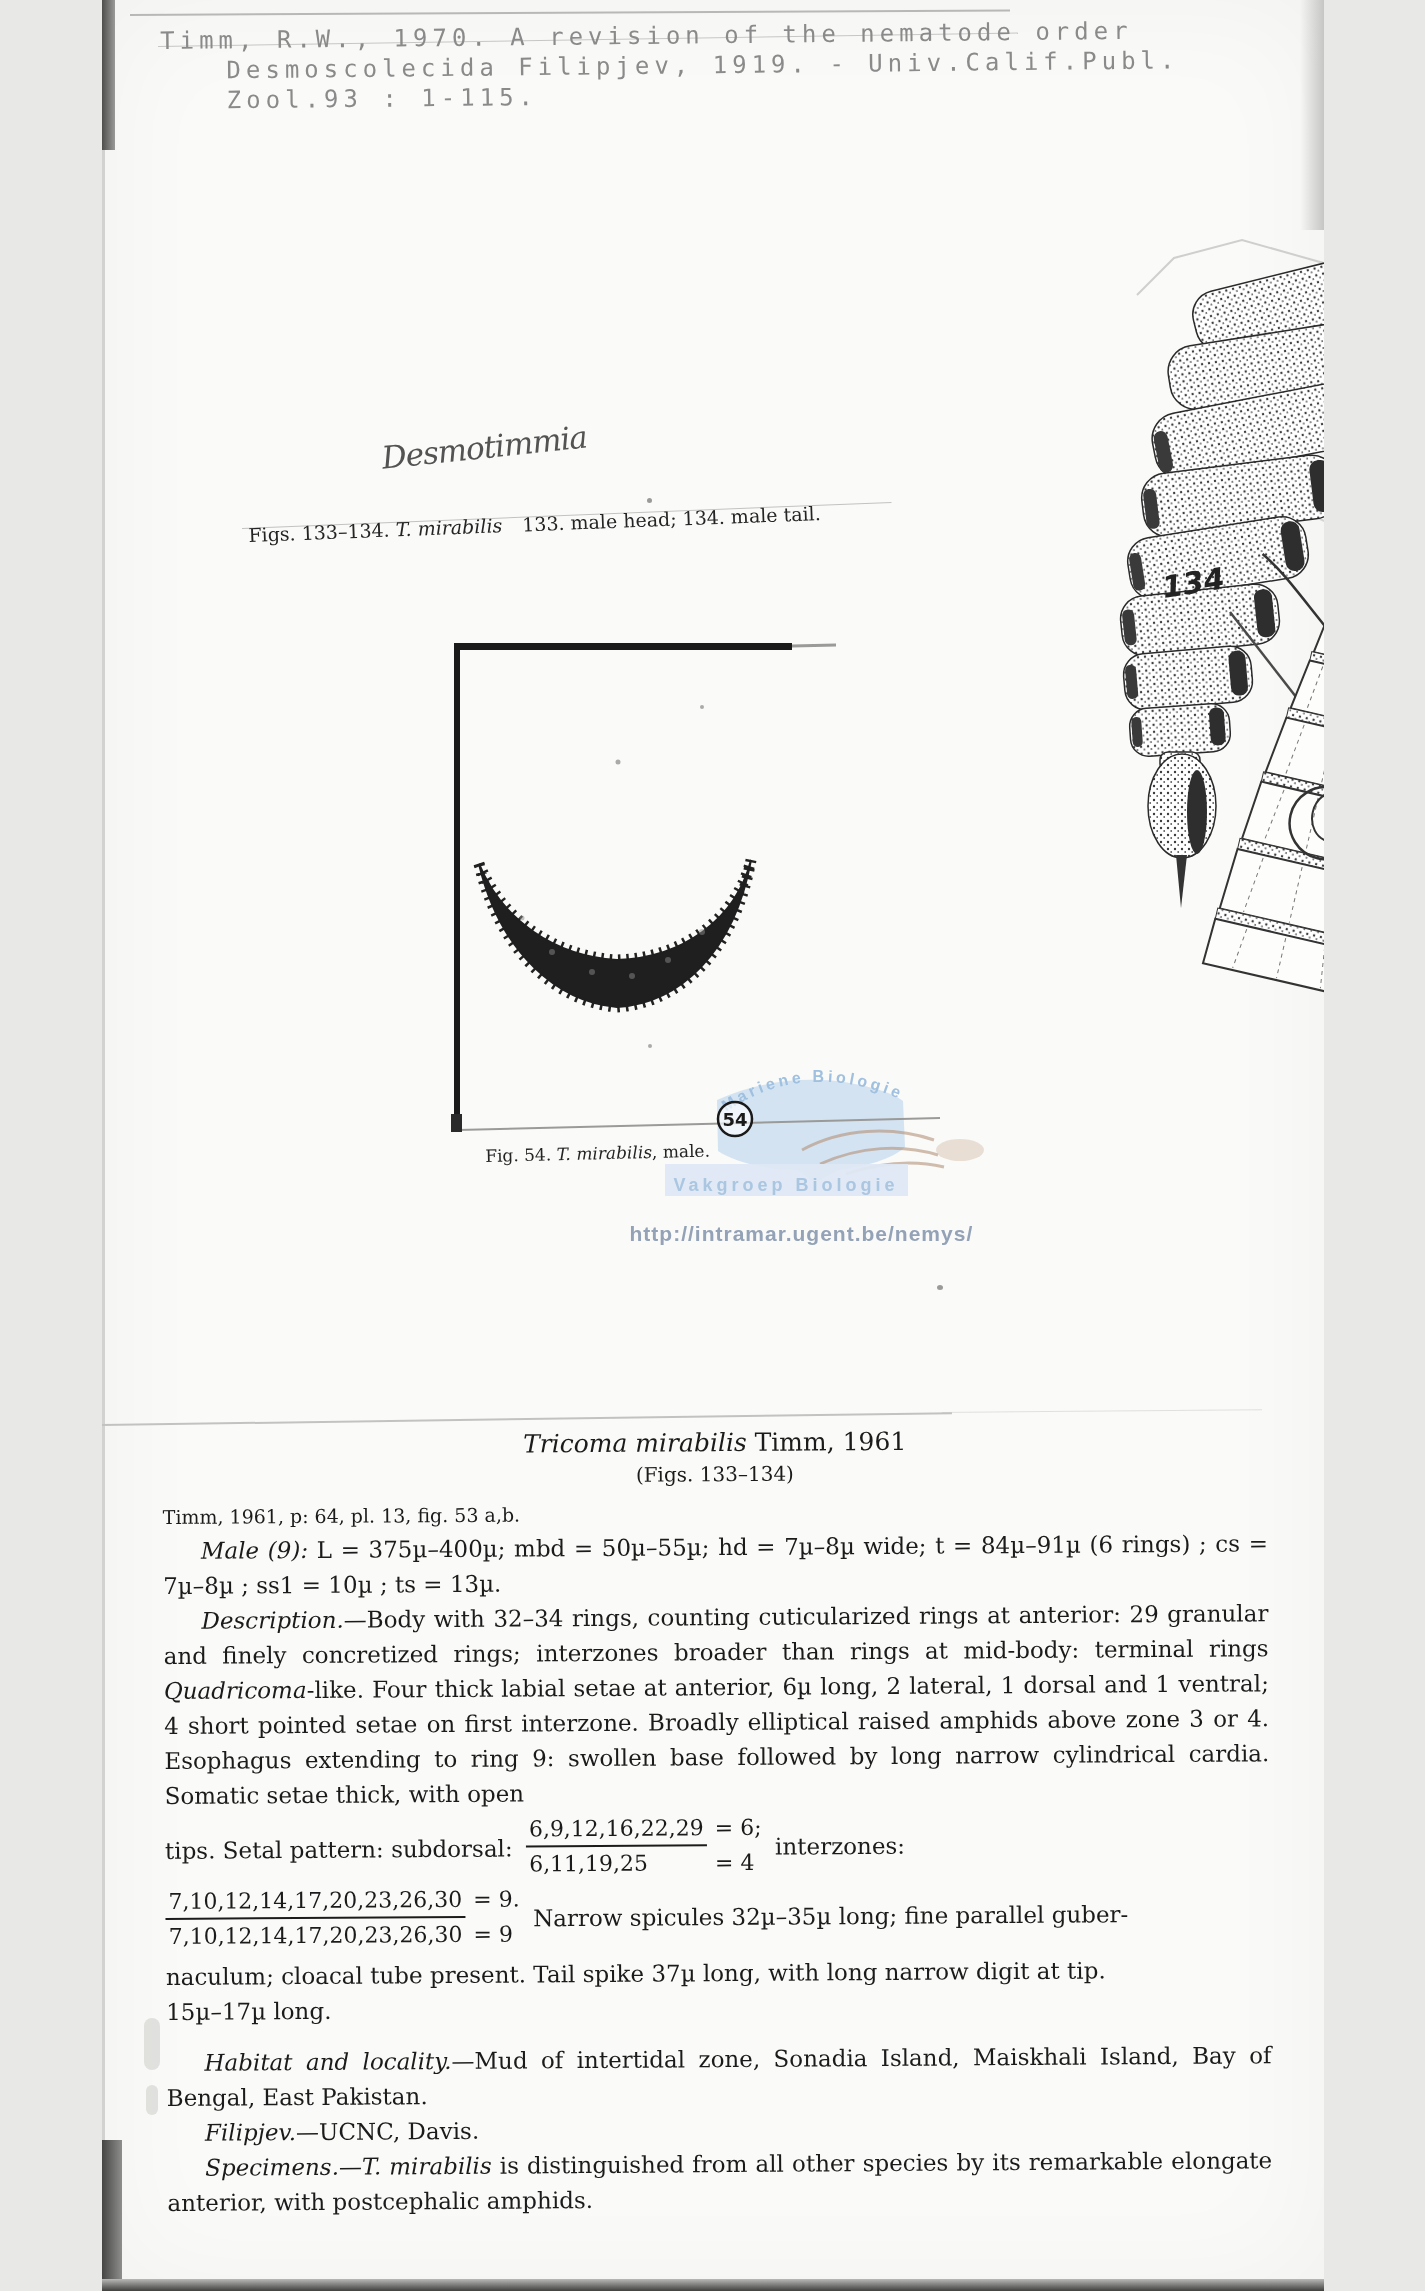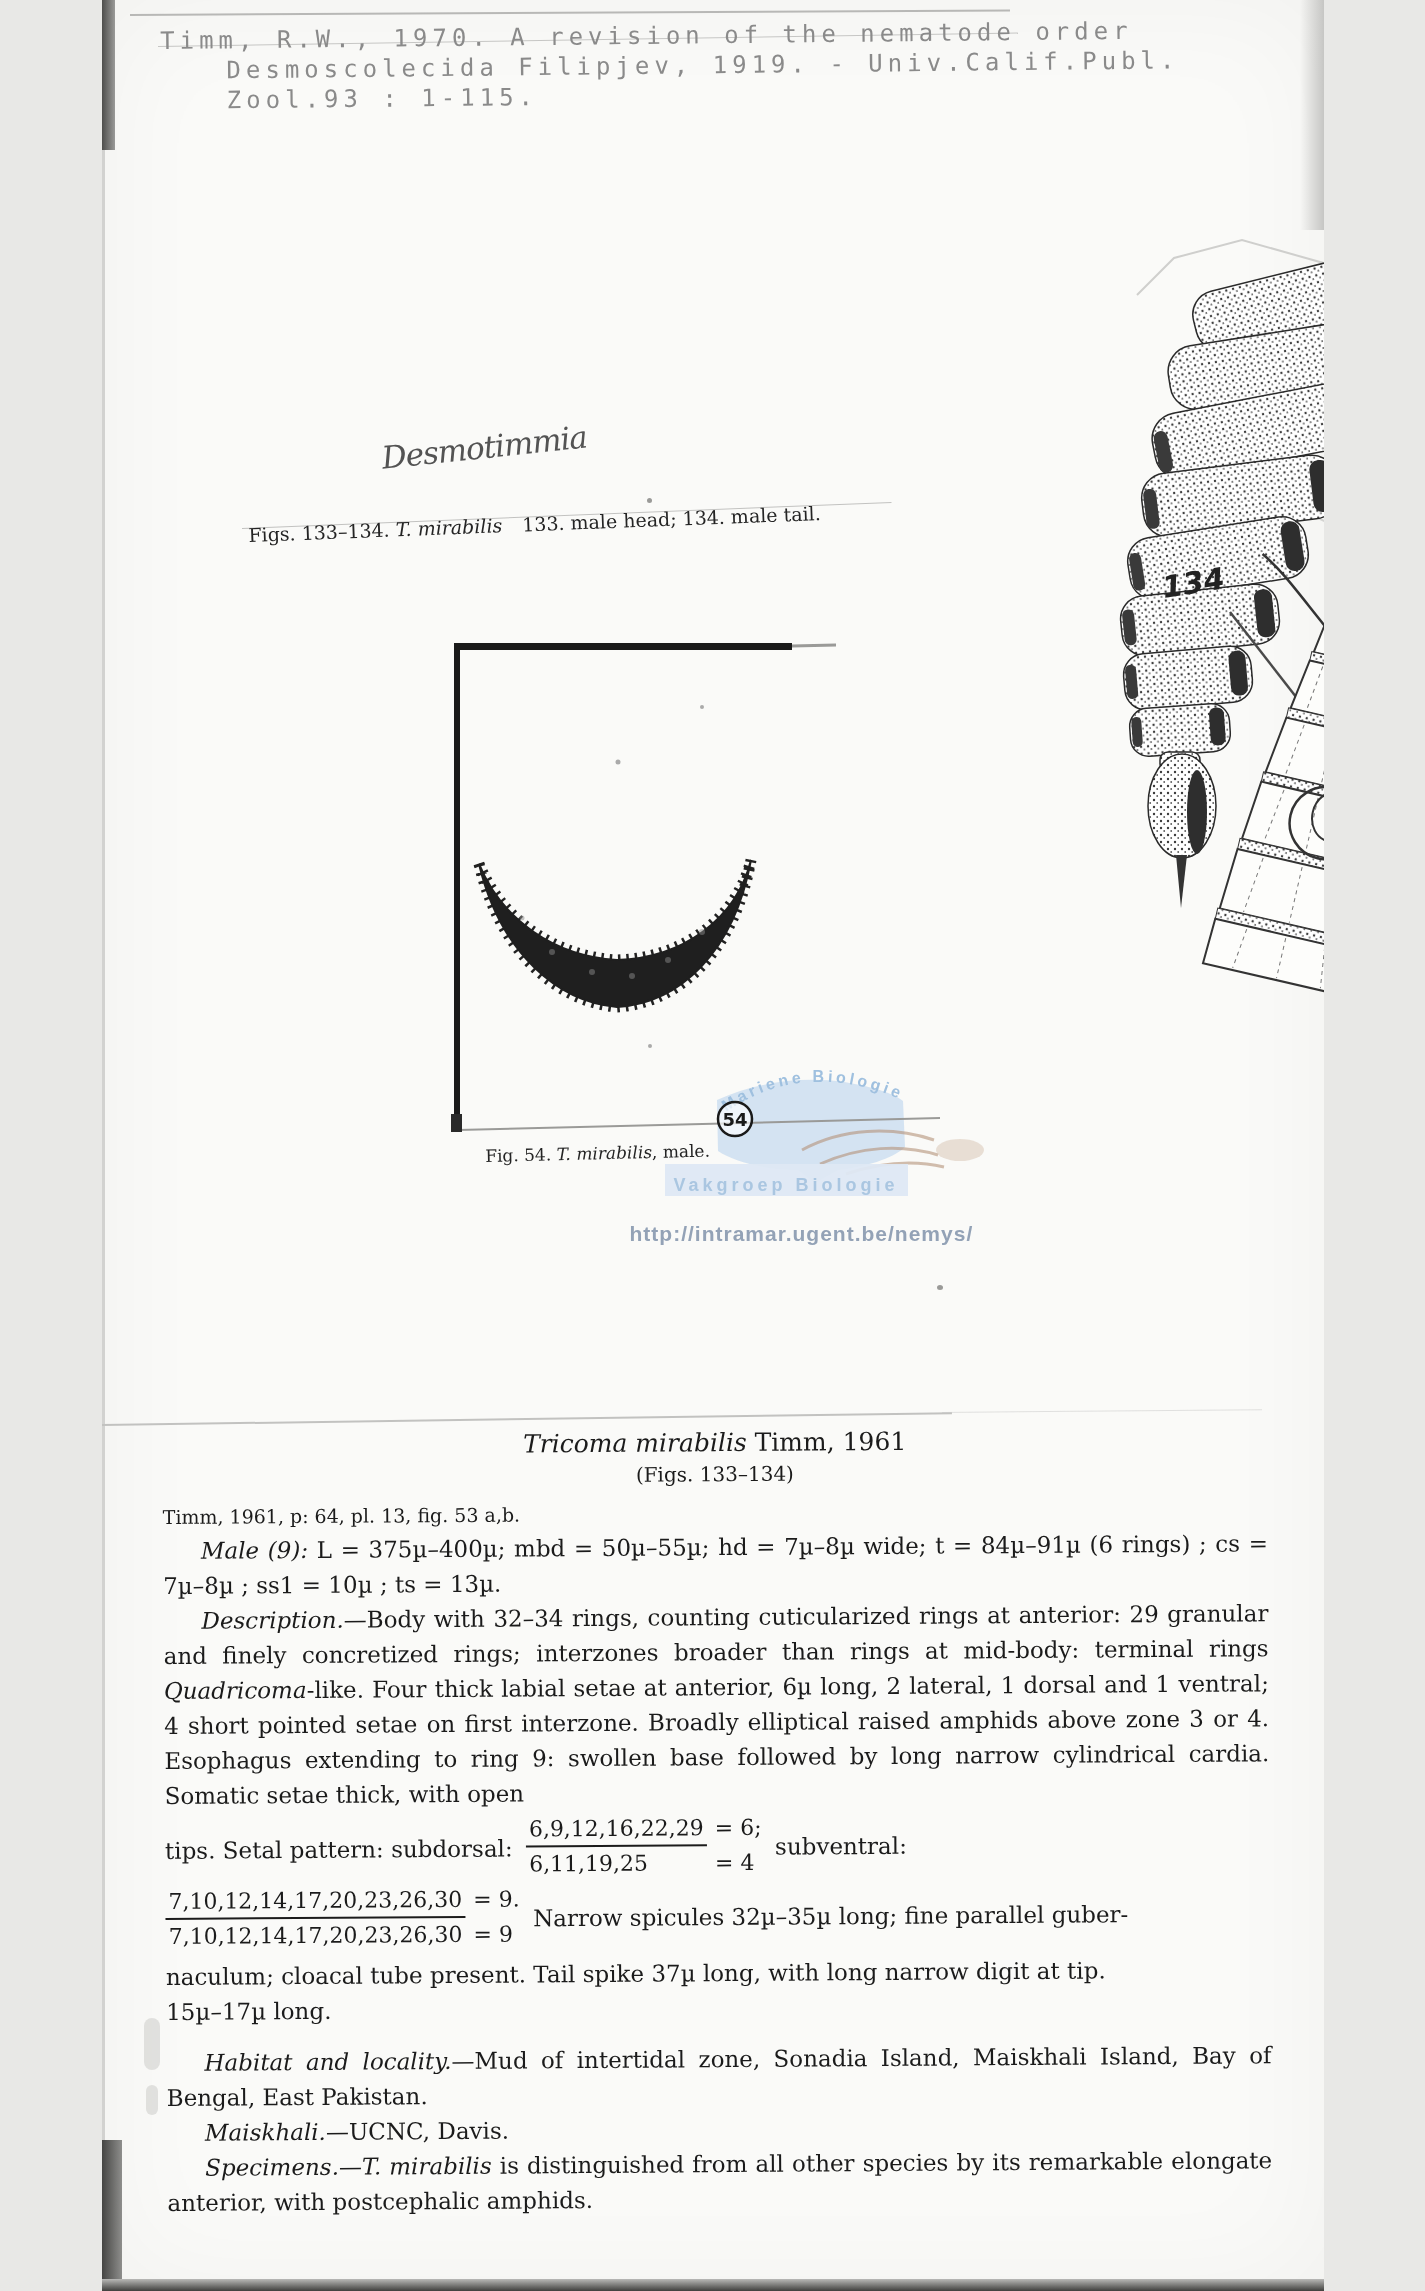--- a/index.html
+++ b/index.html
@@ -272,39 +272,39 @@
     <p class="indent">
       <span class="it">Description.</span><span>—Body with 32–34 rings, counting cuticularized rings at anterior: 29 granular and finely concretized rings; interzones broader than rings at mid-body: terminal rings </span><span class="it">Quadricoma</span><span>-like. Four thick labial setae at anterior, 6µ long, 2 lateral, 1 dorsal and 1 ventral; 4 short pointed setae on first interzone. Broadly elliptical raised amphids above zone 3 or 4. Esophagus extending to ring 9: swollen base followed by long narrow cylindrical cardia. Somatic setae thick, with open</span>
     </p>
 
     <div class="setalline">
       <span>tips. Setal pattern: subdorsal: </span><span class="frac">
           <span class="num">6,9,12,16,22,29</span>
           <span class="eqn">= 6;</span>
           <span class="den">6,11,19,25</span>
           <span class="eqd">= 4</span>
-        </span><span> subventral:</span>
+        </span><span> interzones:</span>
     </div>
 
     <div class="setalline">
       <span class="frac" style="margin-left:0;">
           <span class="num">7,10,12,14,17,20,23,26,30</span>
           <span class="eqn">= 9.</span>
           <span class="den">7,10,12,14,17,20,23,26,30</span>
           <span class="eqd">= 9</span>
         </span><span> Narrow spicules 32µ–35µ long; fine parallel guber-</span>
     </div>
 
     <p>naculum; cloacal tube present. Tail spike 37µ long, with long narrow digit at tip.</p>
     <p>15µ–17µ long.</p>
 
     <p class="indent" style="margin-top:16px;">
       <span class="it">Habitat and locality.</span><span>—Mud of intertidal zone, Sonadia Island, Maiskhali Island, Bay of Bengal, East Pakistan.</span>
     </p>
     <p class="indent">
-      <span class="it">Maiskhali.</span><span>—UCNC, Davis.</span>
+      <span class="it">Filipjev.</span><span>—UCNC, Davis.</span>
     </p>
     <p class="indent">
       <span class="it">Specimens.</span><span>—</span><span class="it">T. mirabilis</span><span> is distinguished from all other species by its remarkable elongate anterior, with postcephalic amphids.</span>
     </p>
   </div>
 
 </div>
 
 </body></html>

